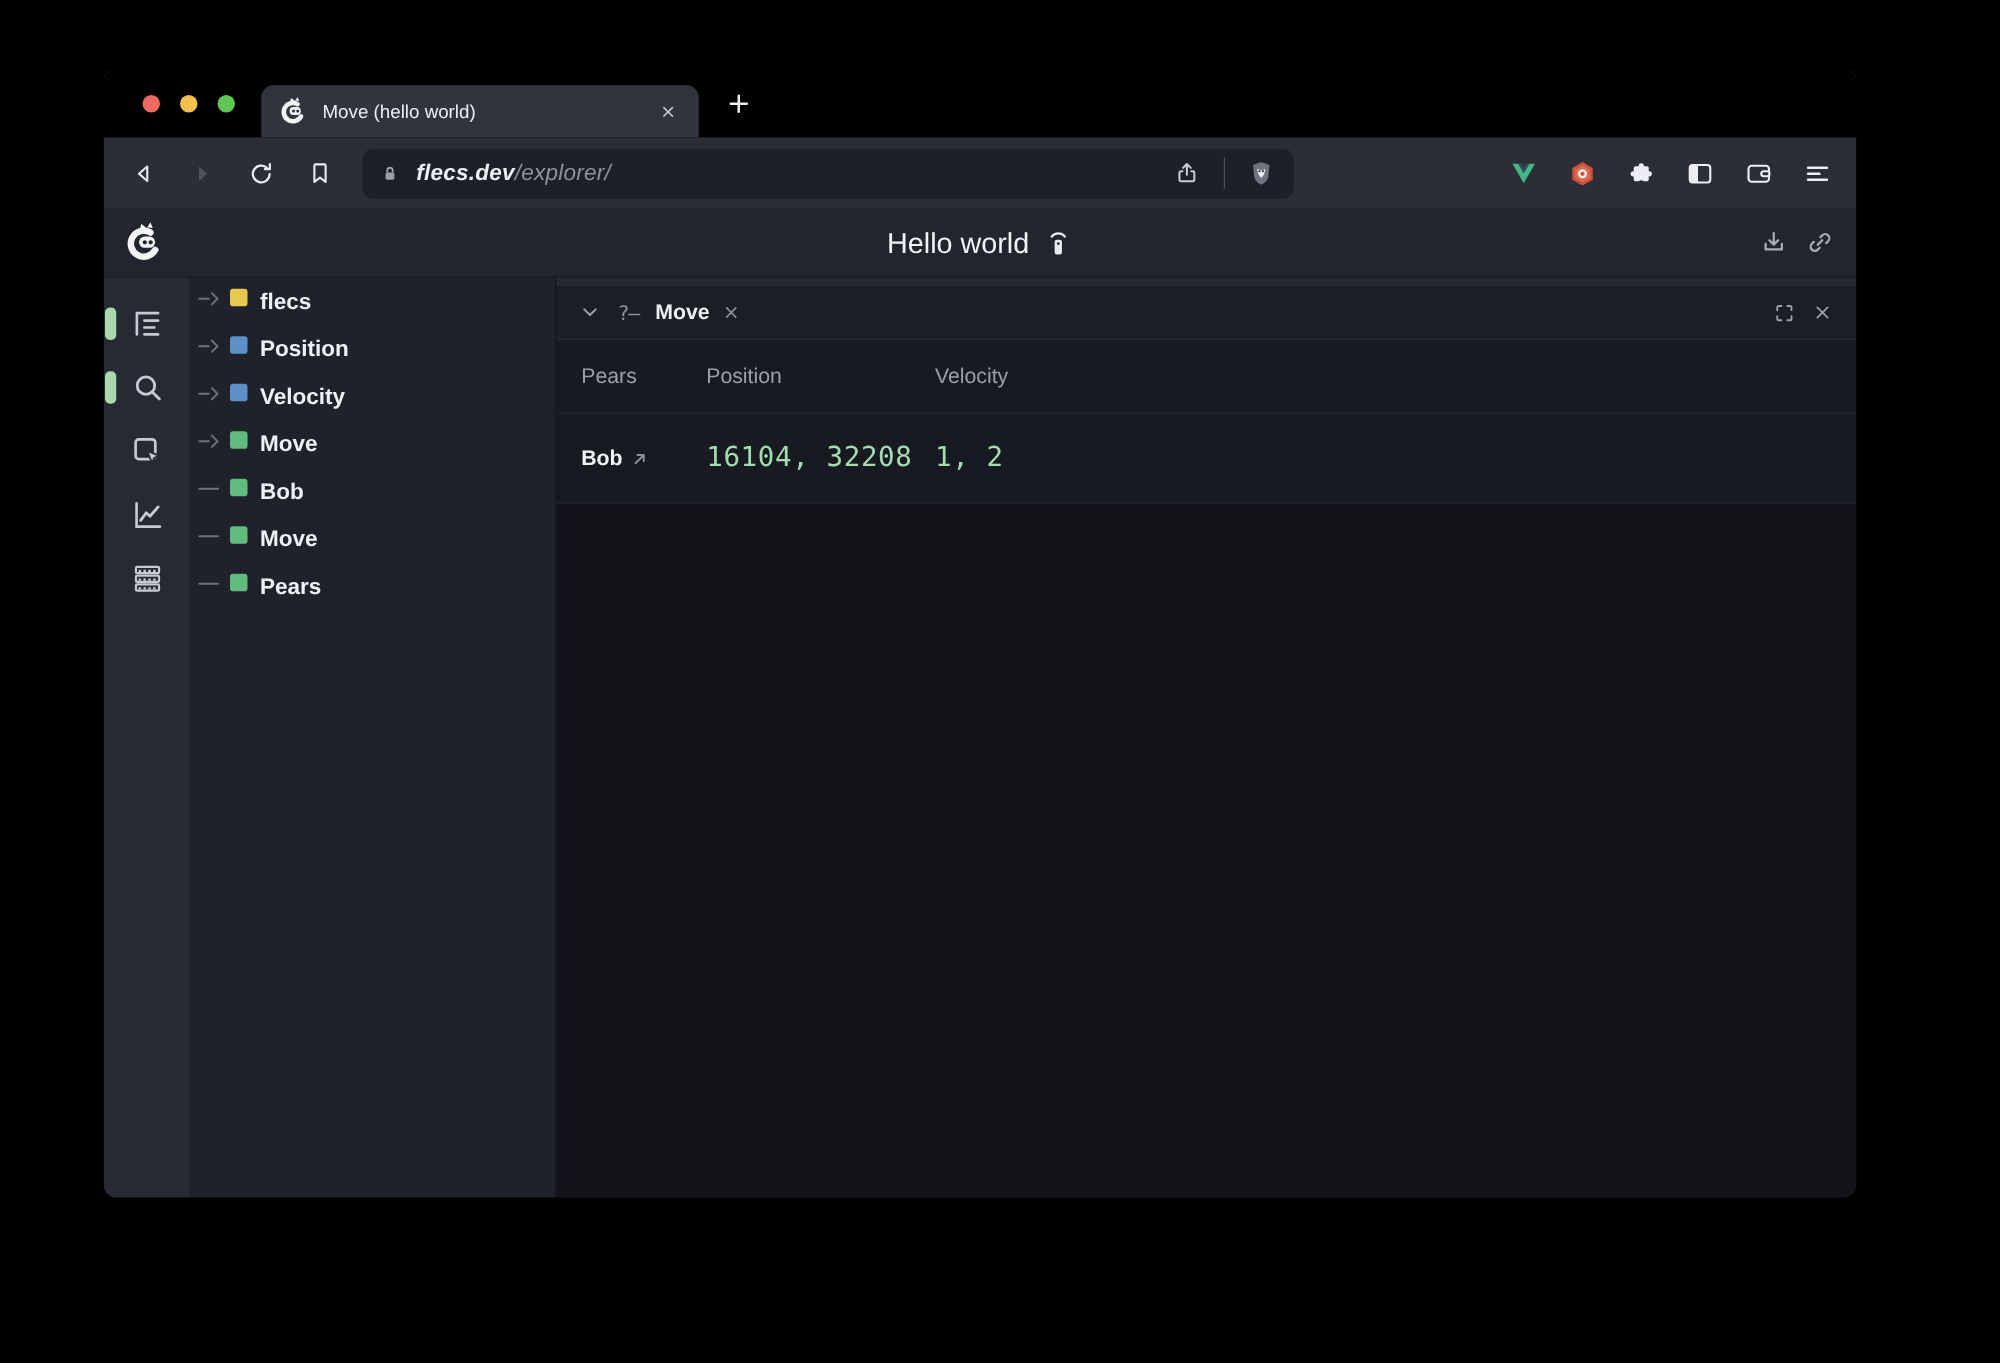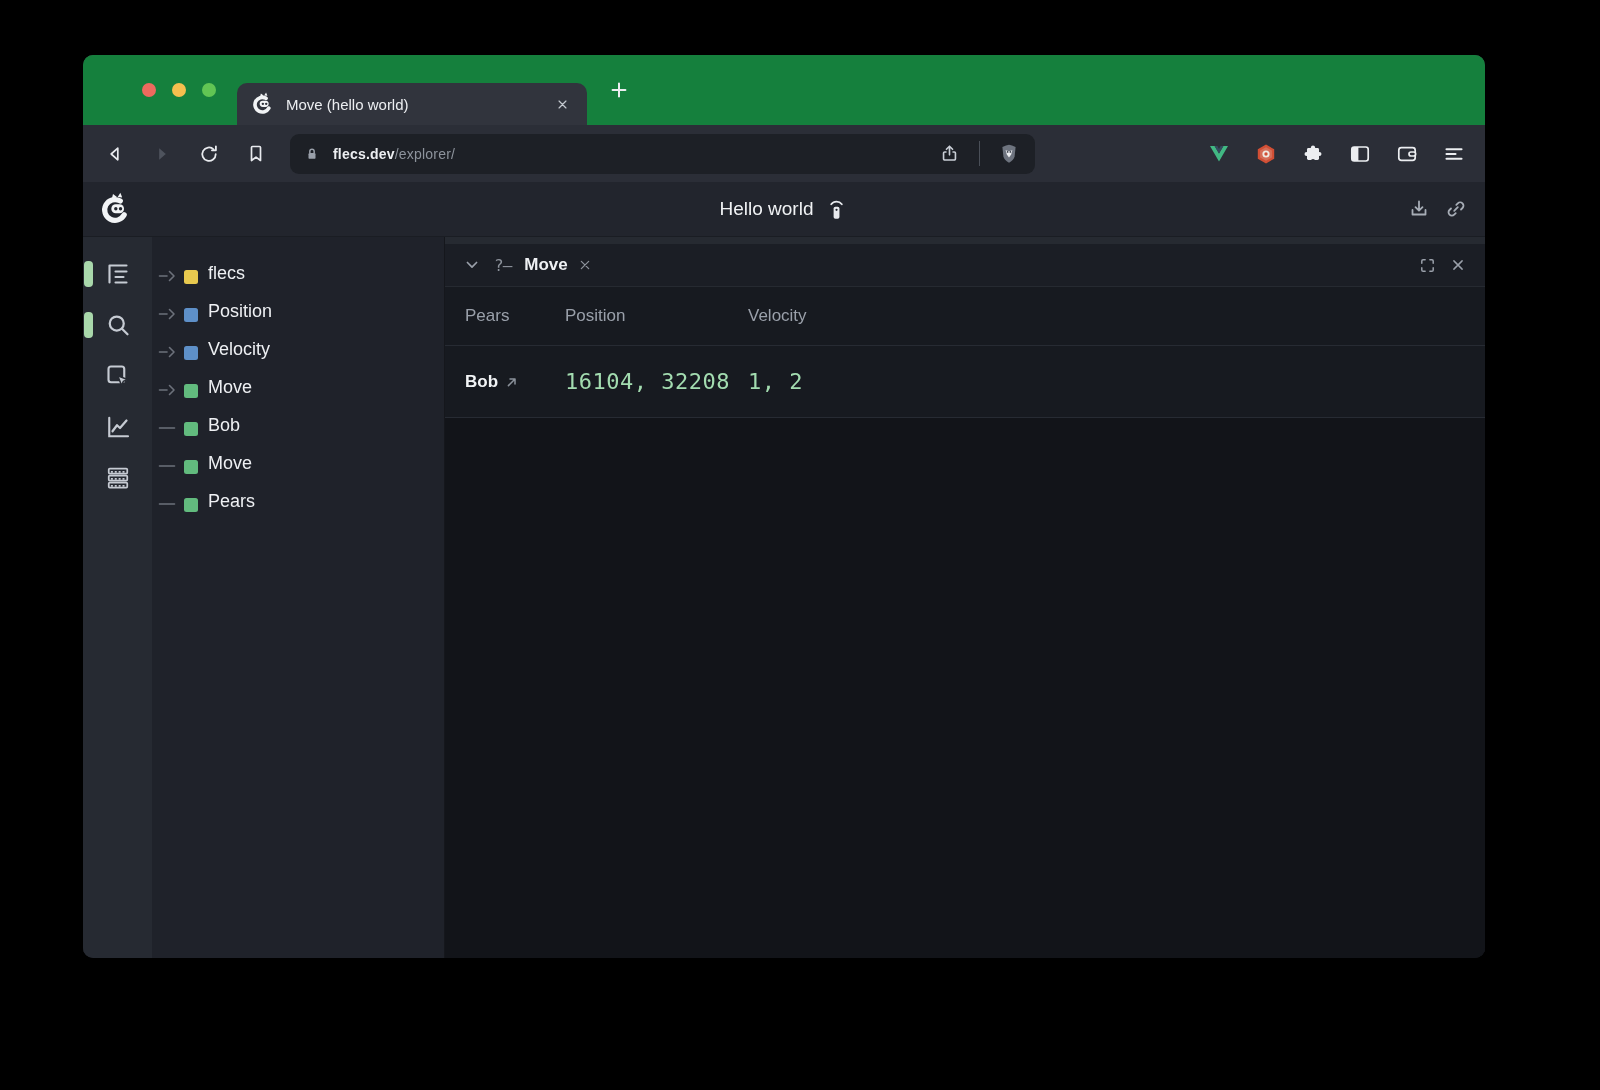--- a/index.html
+++ b/index.html
@@ -9,21 +9,21 @@
 
   .canvas { position: relative; width: 1600px; height: 1090px; background: #000; }
 
   .window { position: absolute; left: 83px; top: 55px; width: 1402px; height: 903px;
     background: #14161b; border-radius: 10px; overflow: hidden;
     box-shadow: inset 0 1px 0 rgba(255,255,255,.18), inset 1px 0 0 rgba(255,255,255,.05),
                 inset -1px 0 0 rgba(255,255,255,.05), 0 22px 60px rgba(0,0,0,.65);
     display: flex; flex-direction: column; }
 
   
-  .tabbar { height: 70px; background: #15803d; display: flex; align-items: flex-end; flex: none; padding-left: 28px; }
+  .tabbar { height: 55px; background: #000000; display: flex; align-items: flex-end; flex: none; }
   .traffic { display: flex; align-items: center; gap: 16px; padding: 0 21px 0 31px;
     height: 55px; align-self: center; }
   .light { width: 14px; height: 14px; border-radius: 50%; }
   .light.red { background: #ed6a5e; } .light.yellow { background: #f5bf4f; } .light.green { background: #61c554; }
   .tab { width: 350px; height: 42px; background: #31343d; border-radius: 10px 10px 0 0;
     display: flex; align-items: center; padding: 0 14px; cursor: default; }
   .tab-title { flex: 1; margin-left: 11px; font-size: 15px; font-weight: 500; color: #eceef1;
     white-space: nowrap; overflow: hidden; }
   .icon-btn { background: none; border: none; display: flex; align-items: center; justify-content: center;
     cursor: pointer; padding: 0; }
@@ -31,48 +31,48 @@
   .newtab { width: 32px; height: 32px; margin-left: 16px; align-self: center; color: #eceef1; }
 
   
   .toolbar { height: 57px; background: #2b2e37; display: flex; align-items: center;
     padding: 0 14px 0 15px; flex: none; }
   .nav-btn { width: 34px; height: 34px; border-radius: 7px; }
   .nav-btn + .nav-btn { margin-left: 13px; }
   .bookmark-btn { margin-left: 98px; }
   .urlbar { margin-left: 17px; width: 745px; height: 40px; background: #1d2026; border-radius: 9px;
     display: flex; align-items: center; padding: 0 12px; cursor: text; }
-  .url-text { margin-left: 11px; font-size: 14px; letter-spacing: .2px; white-space: nowrap; }
+  .url-text { margin-left: 11px; font-size: 18px; letter-spacing: .2px; white-space: nowrap; font-style: italic; }
   .url-domain { color: #eceef1; font-weight: 600; }
   .url-path { color: #8d939c; font-weight: 400; }
   .url-spacer { flex: 1; }
   .url-sep { width: 1.5px; height: 25px; background: #4a4f58; margin: 0 15px; }
   .ext-cluster { margin-left: auto; display: flex; align-items: center; gap: 13px; }
   .ext-btn { width: 34px; height: 34px; border-radius: 7px; }
 
   
   .appheader { height: 55px; background: #22252d; display: flex; align-items: center;
     padding: 0 16px; position: relative; flex: none; border-bottom: 1px solid #1a1d23; }
   .app-title-group { position: absolute; left: 50%; transform: translateX(-50%);
     display: flex; align-items: center; gap: 10px; }
-  .app-title { color: #f0f2f4; font-size: 19px; font-weight: 500; }
+  .app-title { color: #f0f2f4; font-size: 23px; font-weight: 500; }
   .header-right { margin-left: auto; display: flex; align-items: center; gap: 11px; }
   .header-icon { width: 26px; height: 26px; color: #a7adb6; }
 
   
   .content { flex: 1; display: flex; min-height: 0; }
 
   .iconbar { width: 69px; background: #262a32; position: relative; display: flex;
     flex-direction: column; align-items: center; padding-top: 22px; gap: 21px; flex: none; }
   .side-btn { width: 30px; height: 30px; color: #c6cbd3; }
   .pill { position: absolute; left: 1px; width: 9px; height: 26px; border-radius: 4px; }
 
   .treepanel { width: 293px; background: #1f222a; padding-top: 9px; flex: none;
     border-right: 1px solid #15171c; overflow: hidden; }
-  .tree-row { height: 38px; display: flex; align-items: flex-end; padding-left: 6px; cursor: pointer; }
+  .tree-row { height: 38px; display: flex; align-items: flex-start; padding-left: 6px; cursor: pointer; font-weight: bold; }
   .connector { stroke: #6c717b; stroke-width: 1.6; fill: none; stroke-linecap: round;
     stroke-linejoin: round; flex: none; }
   .tree-square { width: 14px; height: 14px; border-radius: 2.5px; margin-left: 4px; flex: none; }
   .tree-label { margin-left: 10px; font-size: 18px; color: #eef0f3; }
 
   .mainpanel { flex: 1; background: #121419; display: flex; flex-direction: column; min-width: 0; }
   .resize-strip { height: 7px; background: #262a31; cursor: row-resize; flex: none; }
   .querybar { height: 43px; background: #1b1e25; border-bottom: 1px solid #262a31;
     display: flex; align-items: center; padding: 0 16px; flex: none; }
   .q-chevron { width: 22px; height: 22px; color: #9aa0aa; }

